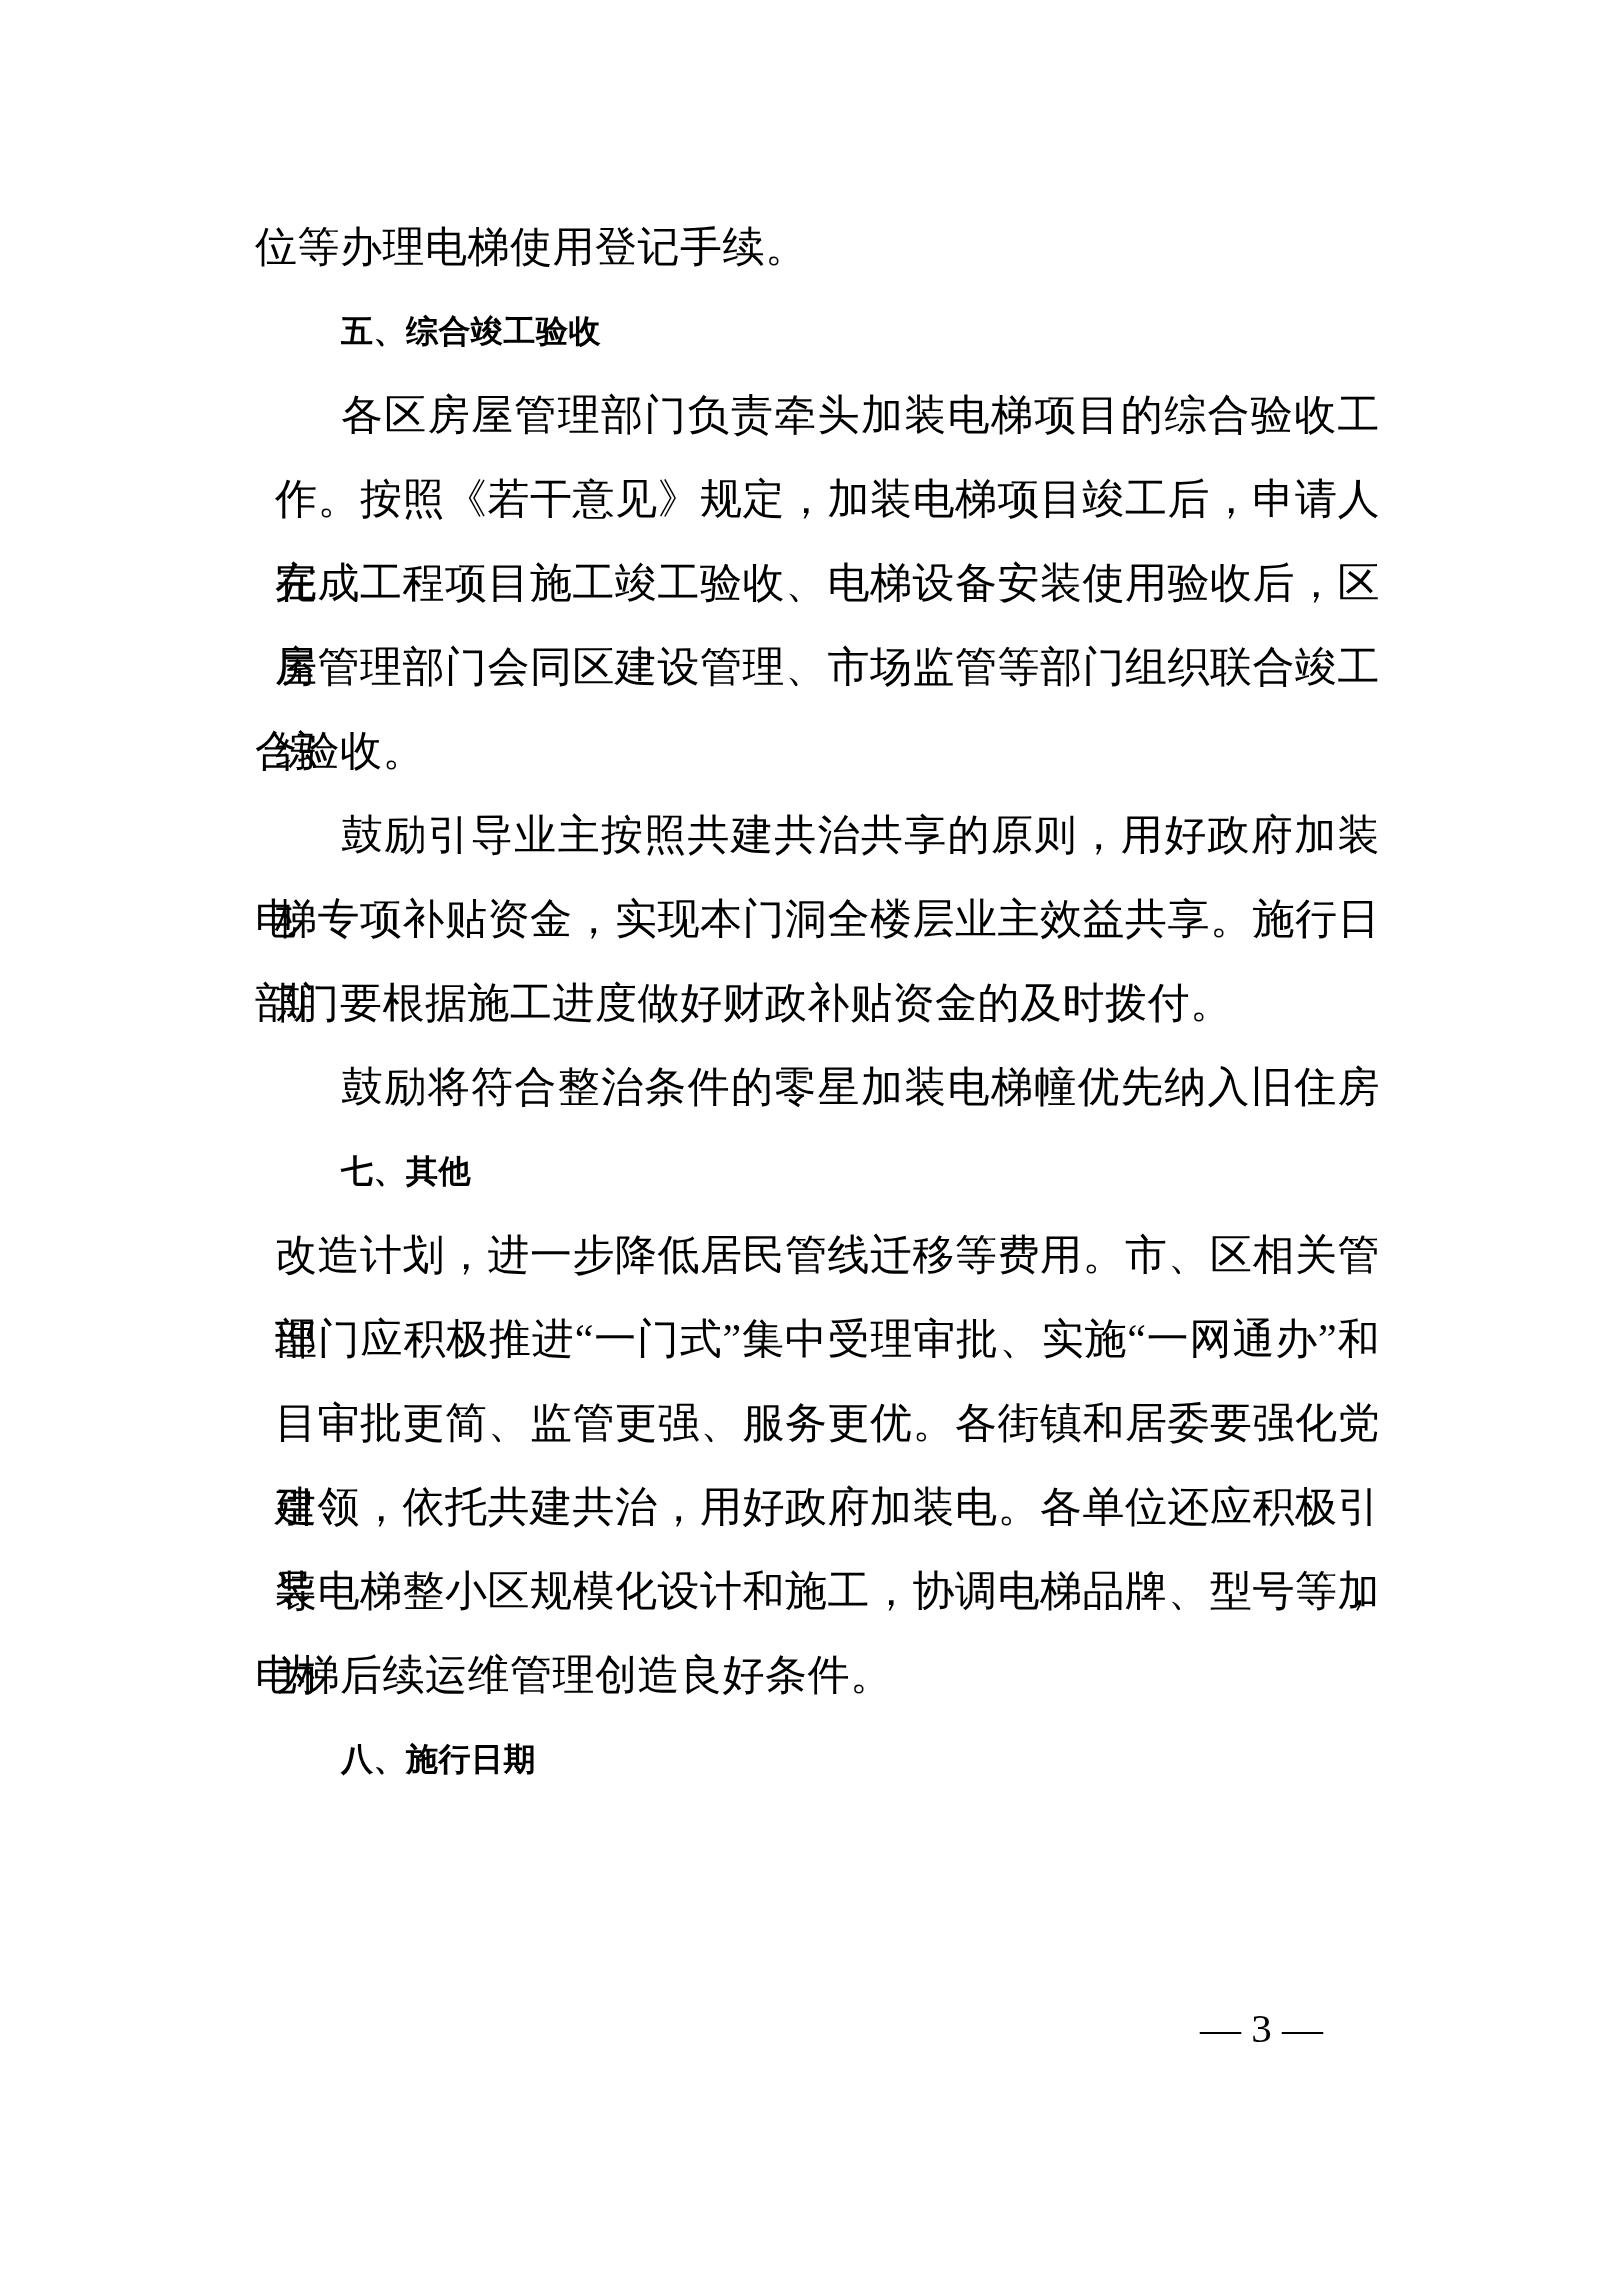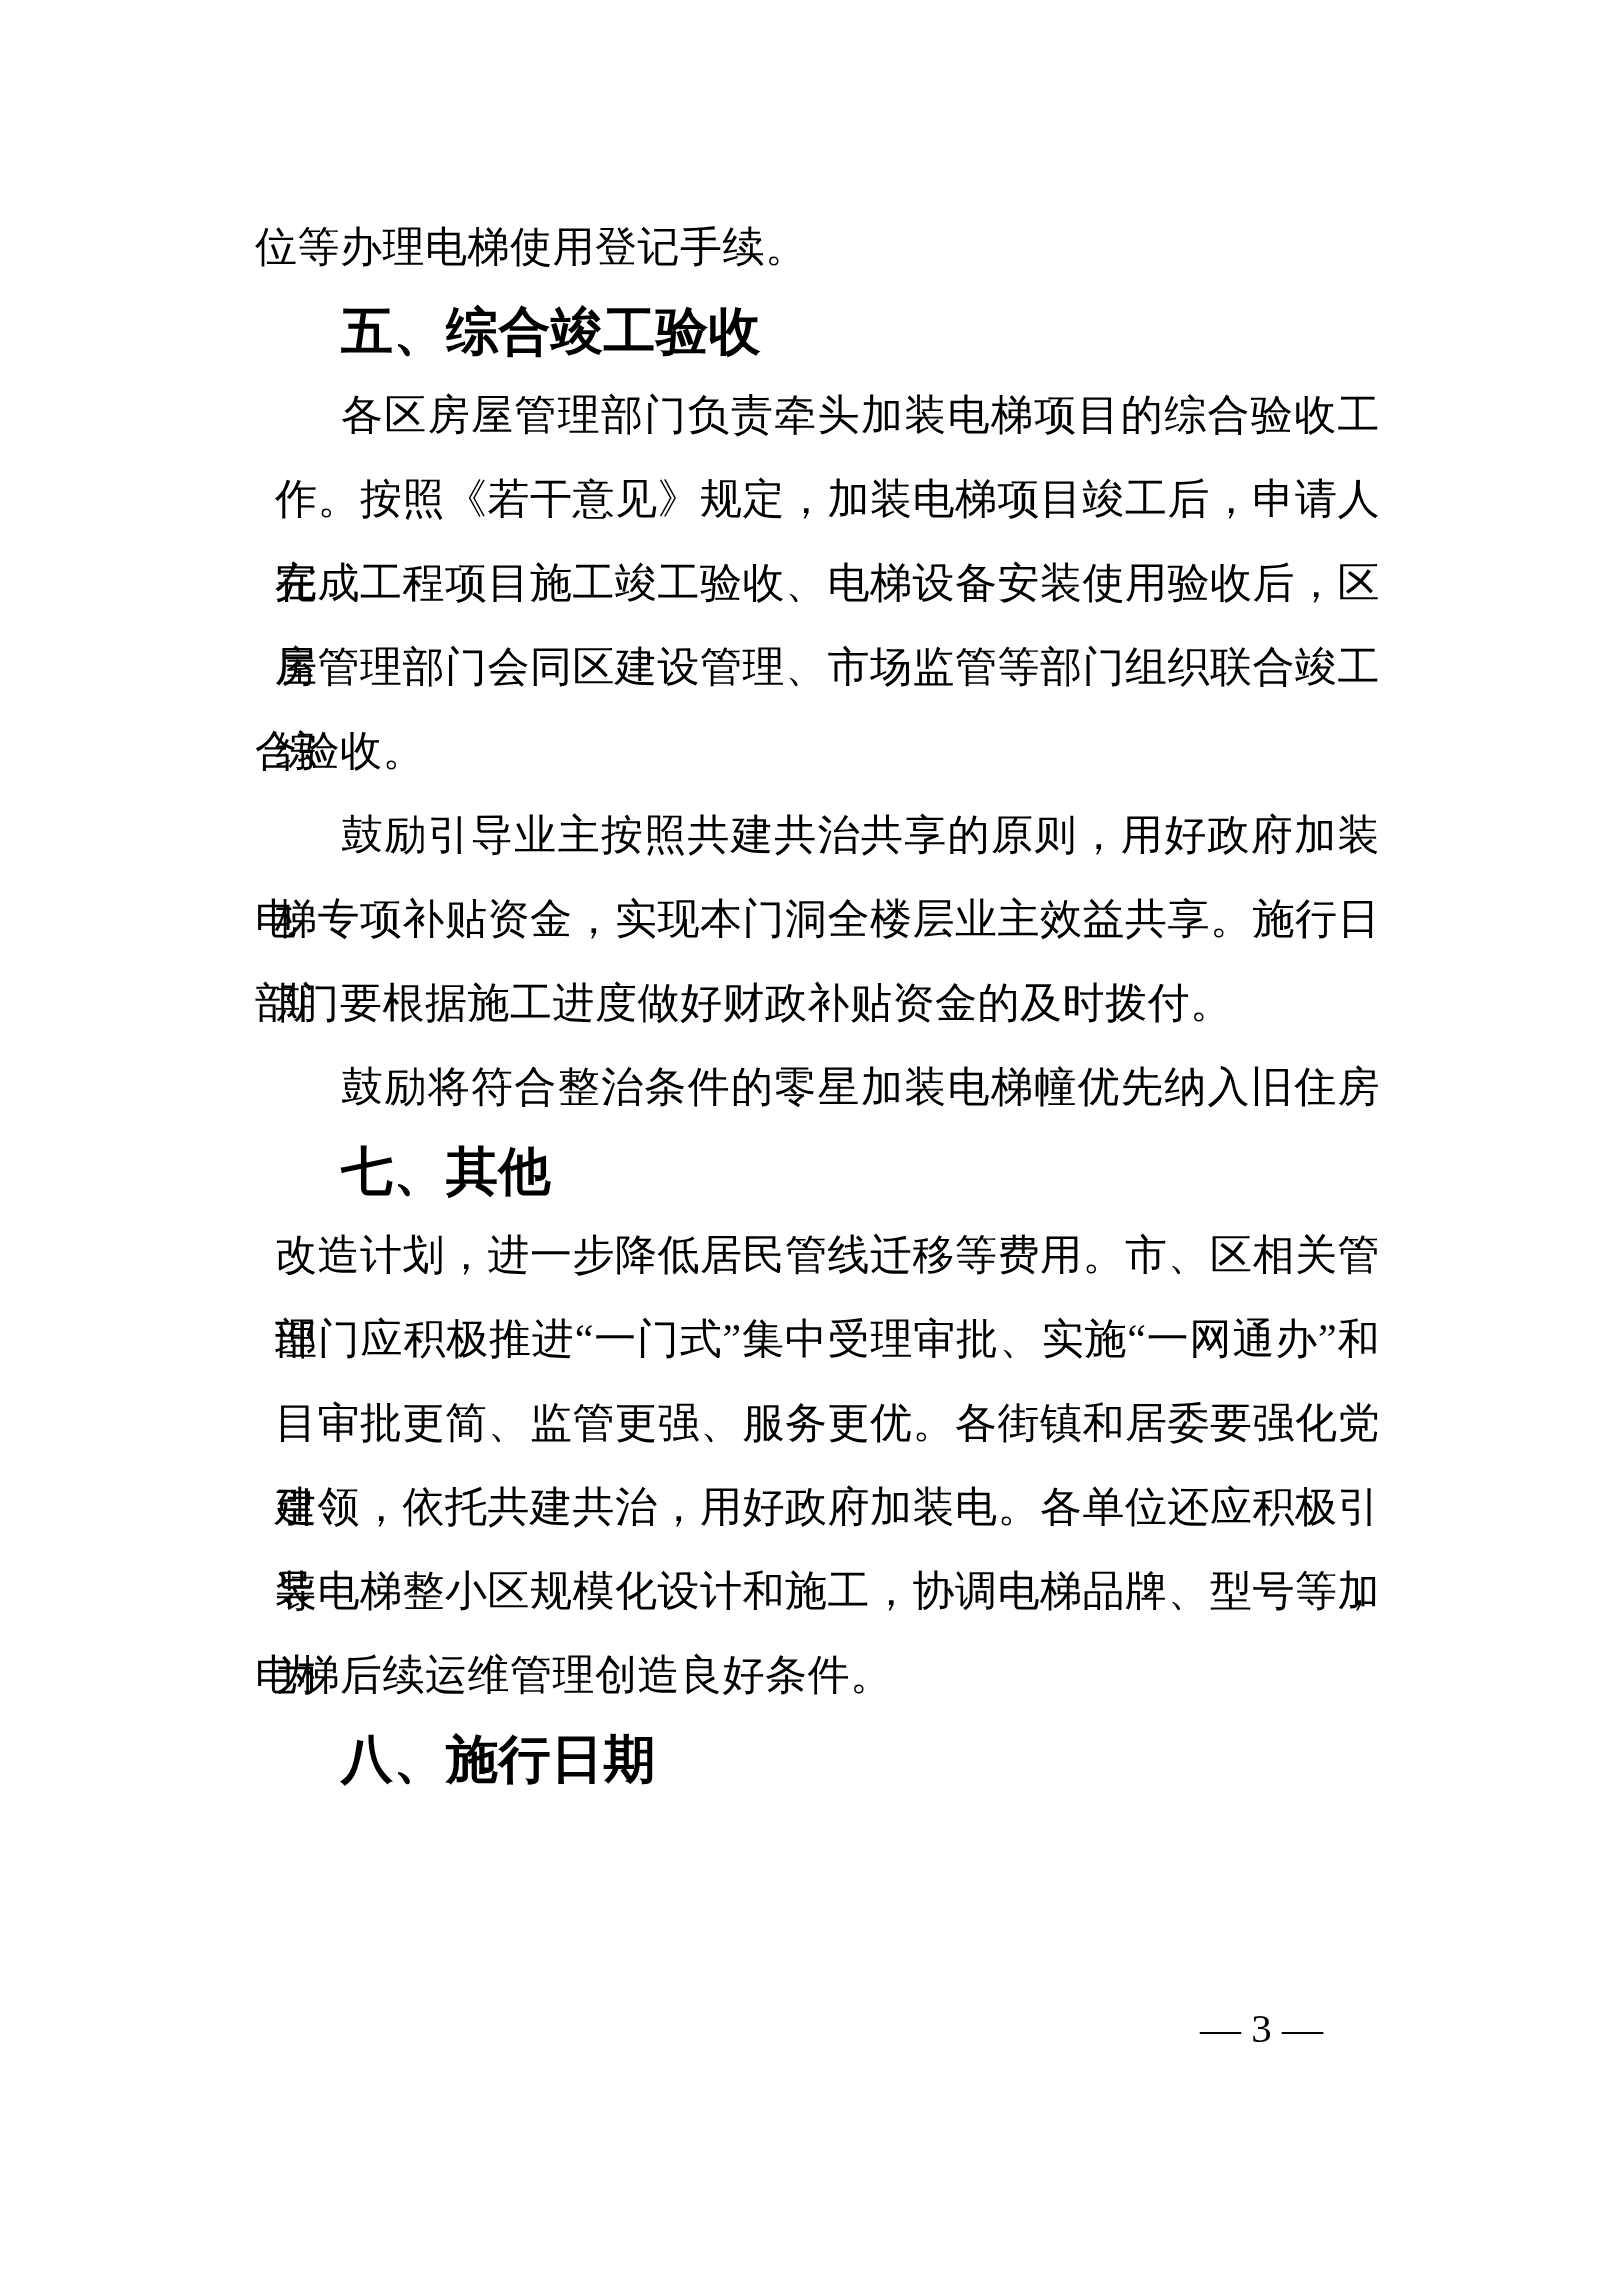--- a/index.html
+++ b/index.html
@@ -47,21 +47,21 @@
   
   .first {
     text-indent: 86px;
     text-align: justify;
     text-align-last: justify;
   }
   
   .heading {
     font-family: "Liberation Sans", "DejaVu Sans", sans-serif;
     font-weight: bold;
-    font-size: 52px;
+    font-size: 32px;
     text-indent: 86px;
     text-align: left;
   }
   .page-number {
     position: absolute;
     top: 2001px;
     left: 1142px;
     width: 225px;
     height: 55px;
     line-height: 55px;

